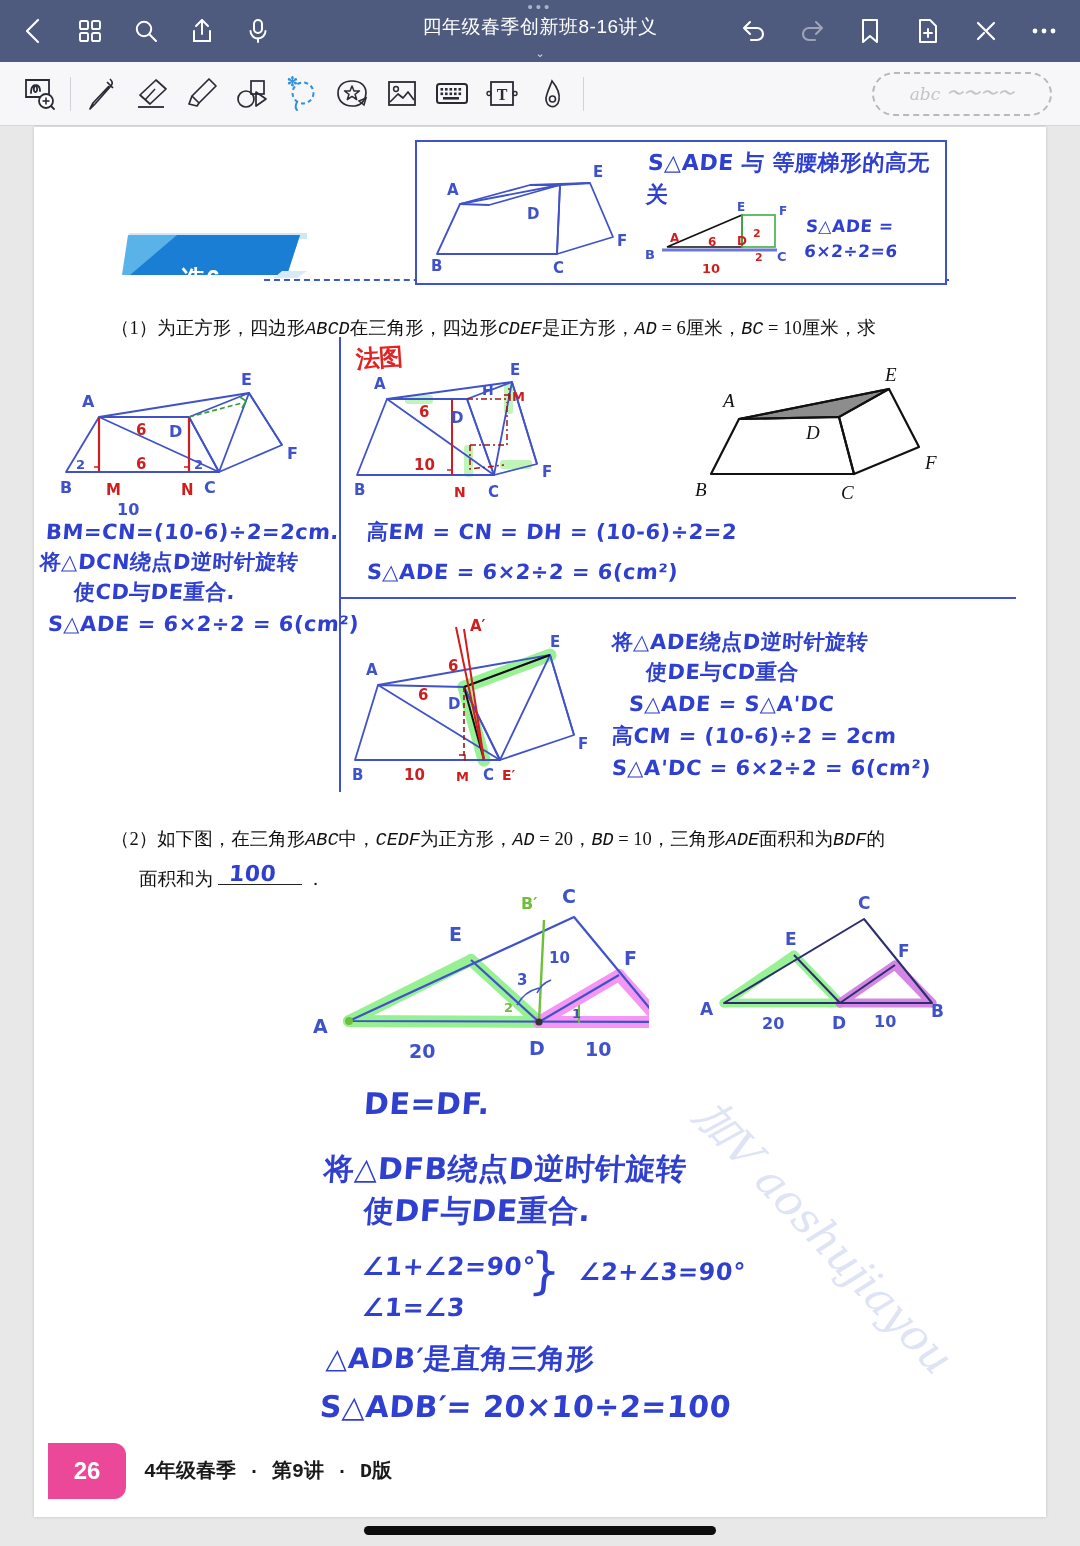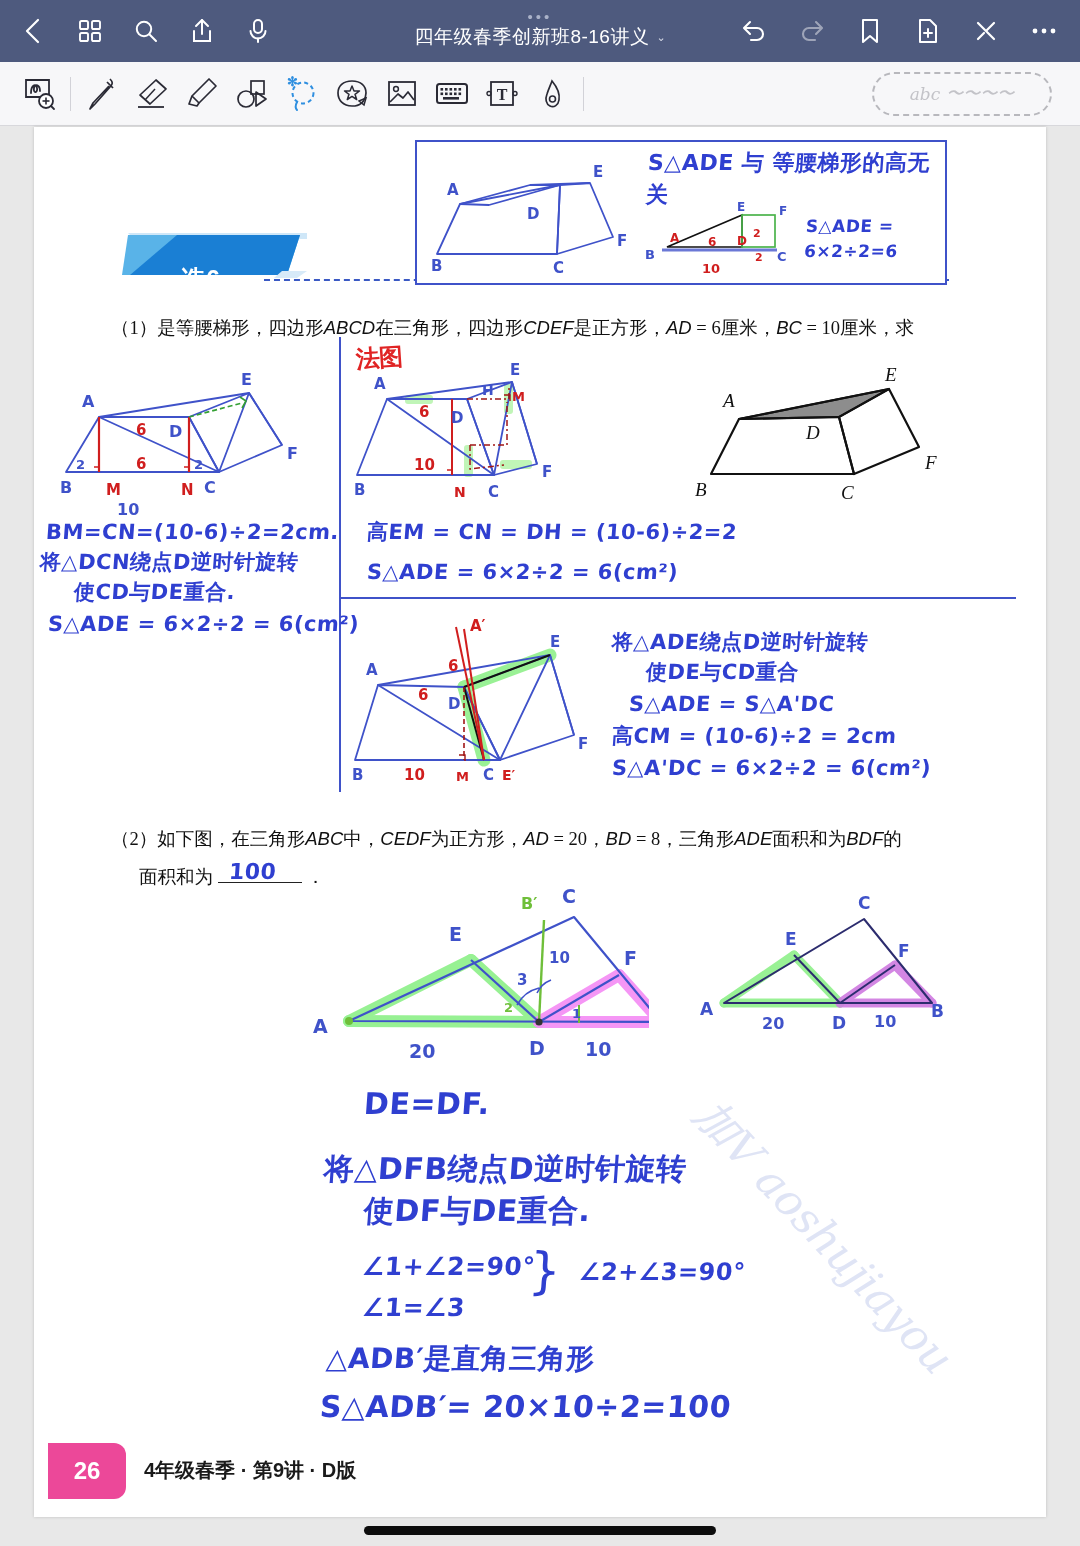--- a/index.html
+++ b/index.html
@@ -21,21 +21,21 @@
   .tb-right{ display:flex; align-items:center; gap:26px; margin-left:auto; padding-right:20px; }
   .tb-ico{ width:32px; height:32px; display:flex; align-items:center; justify-content:center; color:#fff; }
   .tb-ico svg{ display:block; }
   .tb-ico.dim{ opacity:.45; }
   .tb-center{
     position:absolute; left:0; top:0; width:1080px; height:62px;
     display:flex; flex-direction:column; align-items:center; justify-content:center;
     pointer-events:none;
   }
   .tb-dots{ color:#aab2c8; font-size:15px; letter-spacing:3px; line-height:10px; margin-bottom:2px; }
-  .tb-title-row{ display:flex; align-items:center; gap:7px; pointer-events:auto; }
+  .tb-title-row{ display:flex; align-items:center; gap:7px; pointer-events:auto;flex-direction:column; }
   .tb-title{ color:#ffffff; font-size:19px; letter-spacing:.5px; }
   .tb-caret{ color:#d6dae7; font-size:11px; }
 
   
   .toolbar{
     position:absolute; left:0; top:62px; width:1080px; height:64px;
     background:#f7f7f9; border-bottom:1px solid #d8d8dc;
     display:flex; align-items:center;
   }
   .tool{ width:50px; height:48px; display:flex; align-items:center; justify-content:center; position:relative; }
@@ -78,21 +78,21 @@
   .topbox{
     position:absolute; left:381px; top:13px; width:532px; height:145px;
     border:2px solid #3f52c9; background:#fff;
   }
 
   
   .qtext{
     position:absolute; color:#111; font-size:18.5px; line-height:30px;
     font-family:"Liberation Serif", serif;
   }
-  .qtext .it{ font-style:italic; font-family:Liberation Sans, sans-serif; }
+  .qtext .it{ font-style:italic; font-family:Liberation Mono, monospace; }
   .q1{ left:77px; top:186px; width:910px; }
   .q1 .l2{ padding-left:28px; }
   .q2{ left:77px; top:697px; width:910px; }
   .q2 .l2{ padding-left:28px;margin-top:8px; }
   .blank-ul{ display:inline-block; width:84px; border-bottom:1.6px solid #222; }
 
   .redstamp{
     position:absolute; left:322px; top:215px;
     color:#e02424; font-size:24px; font-weight:bold; letter-spacing:-1px;
     transform:rotate(-4deg);
@@ -124,21 +124,21 @@
 
   
   .footer-tab{
     position:absolute; left:14px; top:1316px; width:78px; height:56px;
     background:#ec4899; border-radius:0 12px 12px 0;
     display:flex; align-items:center; justify-content:center;
   }
   .footer-tab span{ color:#fff; font-size:24px; font-weight:bold; }
   .footer-text{
     position:absolute; left:110px; top:1330px;
-    font-family:Liberation Sans, sans-serif; font-size:20px; color:#1a1a1a; font-weight:bold;
+    font-family:Liberation Mono, monospace; font-size:20px; color:#1a1a1a; font-weight:bold;
   }
 
   
   .home-ind{
     position:absolute; left:364px; top:1526px; width:352px; height:9px;
     background:#0d0d0d; border-radius:5px;
   }
   .fig{ position:absolute; }
 </style>
 </head>
@@ -375,21 +375,21 @@
         <text x="336" y="95" font-size="11" font-weight="bold" fill="#d01e1e" font-family="DejaVu Sans">2</text>
         <text x="338" y="119" font-size="11" font-weight="bold" fill="#d01e1e" font-family="DejaVu Sans">2</text>
         <text x="285" y="131" font-size="13" font-weight="bold" fill="#d01e1e" font-family="DejaVu Sans">10</text>
       </g>
     </svg>
     <div class="hw" style="left:230px; top:5px; font-size:22px;">S△ADE 与 等腰梯形的高无关</div>
     <div class="hw" style="left:388px; top:72px; font-size:17px;">S△ADE = 6×2÷2=6</div>
   </div>
 
   <div class="qtext q1">
-    <div><span>（1）</span><span>是等腰梯形，四边形</span><span class="it">ABCD</span><span>在三角形，四边形</span><span class="it">CDEF</span><span>是正方形，</span><span class="it">AD</span><span> = 6厘米，</span><span class="it">BC</span><span> = 10厘米，求</span></div>
+    <div><span>（1）</span><span>为正方形，四边形</span><span class="it">ABCD</span><span>在三角形，四边形</span><span class="it">CDEF</span><span>是正方形，</span><span class="it">AD</span><span> = 6厘米，</span><span class="it">BC</span><span> = 10厘米，求</span></div>
   </div>
   <div class="redstamp">法图</div>
 
   <div class="vdiv1"></div>
   <div class="hdiv1"></div>
   <div class="vdiv2"></div>
 
   <div class="fig" style="left:10px; top:238px;">
     <svg width="290" height="160" viewBox="0 0 290 160">
       <g fill="none" stroke="#3f52c9" stroke-width="1.8" stroke-linejoin="round">
@@ -515,21 +515,21 @@
     </svg>
   </div>
 
   <div class="hw" style="left:578px; top:500px; font-size:21px;">将△ADE绕点D逆时针旋转</div>
   <div class="hw" style="left:612px; top:530px; font-size:21px;">使DE与CD重合</div>
   <div class="hw" style="left:595px; top:562px; font-size:21px;">S△ADE = S△A'DC</div>
   <div class="hw" style="left:578px; top:594px; font-size:21px;">高CM = (10-6)÷2 = 2cm</div>
   <div class="hw" style="left:578px; top:626px; font-size:21px;">S△A'DC = 6×2÷2 = 6(cm²)</div>
 
   <div class="qtext q2">
-    <div><span>（2）</span><span>如下图，在三角形</span><span class="it">ABC</span><span>中，</span><span class="it">CEDF</span><span>为正方形，</span><span class="it">AD</span><span> = 20，</span><span class="it">BD</span><span> = 8，三角形</span><span class="it">ADE</span><span>面积和为</span><span class="it">BDF</span><span>的</span></div>
+    <div><span>（2）</span><span>如下图，在三角形</span><span class="it">ABC</span><span>中，</span><span class="it">CEDF</span><span>为正方形，</span><span class="it">AD</span><span> = 20，</span><span class="it">BD</span><span> = 10，三角形</span><span class="it">ADE</span><span>面积和为</span><span class="it">BDF</span><span>的</span></div>
     <div class="l2" style="position:relative;">
       <span>面积和为</span>
       <span class="blank-ul"></span>
       <span>．</span>
       <span class="hw" style="left:118px; top:-6px; font-size:22px;">100</span>
     </div>
   </div>
 
   <div class="fig" style="left:255px; top:748px;">
     <svg width="360" height="190" viewBox="0 0 360 190">

